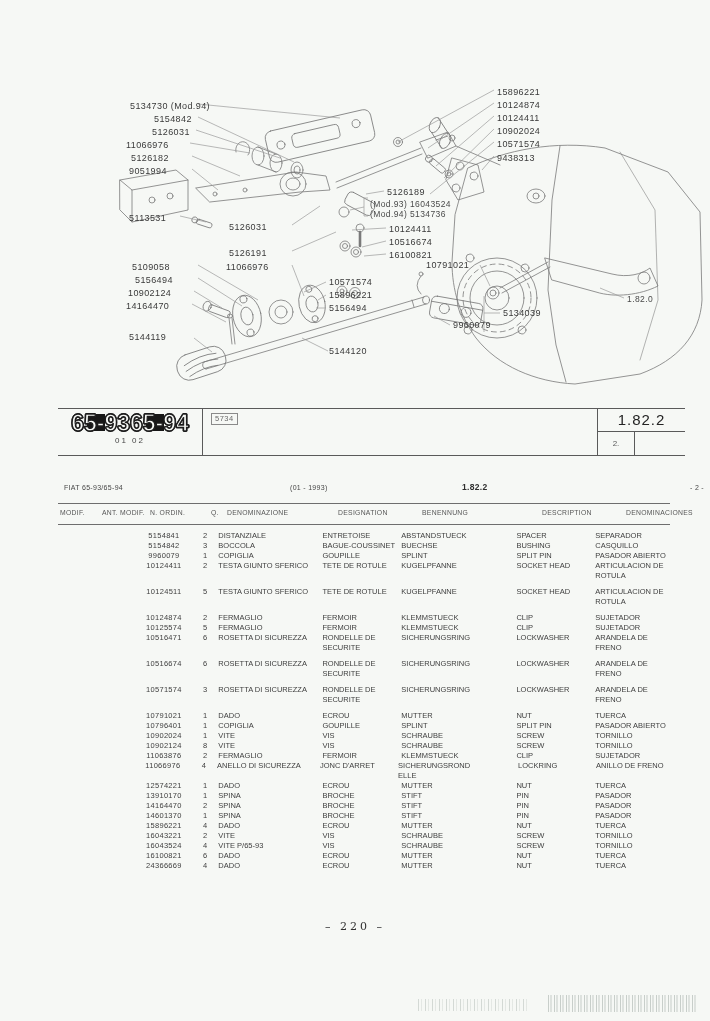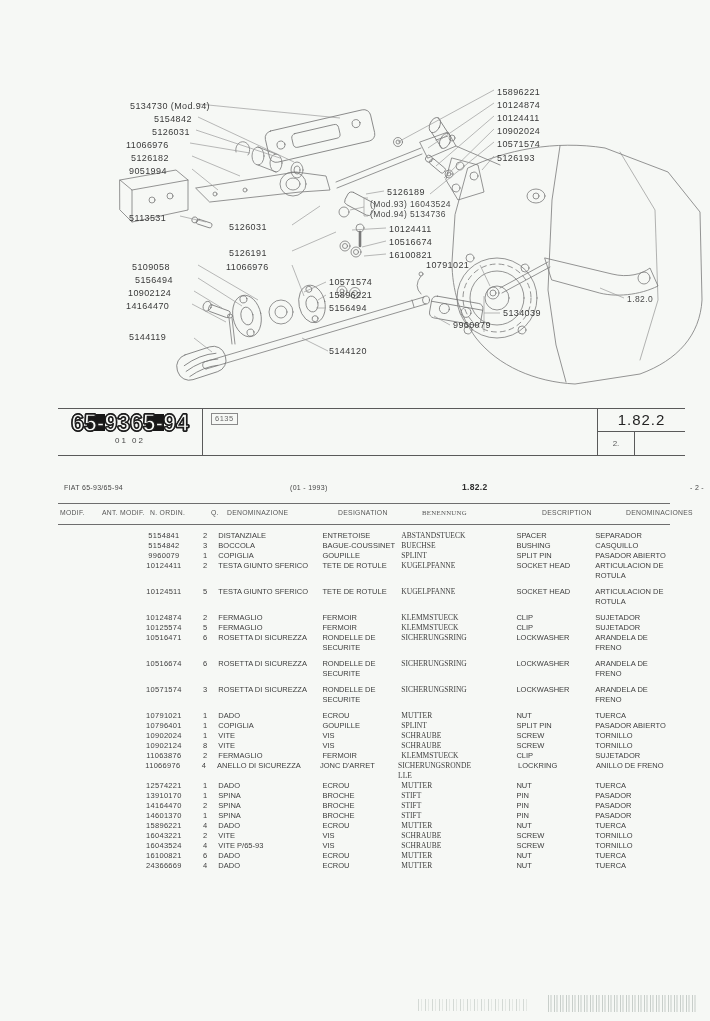--- a/index.html
+++ b/index.html
@@ -52,21 +52,21 @@
   .tbody{position:absolute;left:60px;top:531px;width:612px;font-size:7.5px;color:#3e3e3e;}
   .trow{display:flex;line-height:10px;min-height:10px;}
   .gap-before{margin-top:6px;}
   .c{box-sizing:border-box;padding-right:4px;overflow-wrap:break-word;}
   .c-modif{width:42px;}
   .c-ant{width:48px;}
   .c-ordin{width:55px;text-align:center;padding-right:14px;letter-spacing:.3px;}
   .c-qty{width:22px;padding-left:6px;}
   .c-den{width:111px;}
   .c-des{width:84px;}
-  .c-ben{width:80px;font-family:Liberation Serif, serif;}
+  .c-ben{width:80px;}
   .c-descr{width:84px;margin-left:40px;}
   .c-denomin{width:82px;padding-right:0;}
 
   
   #footer{position:absolute;left:0;right:0;top:920px;text-align:center;
           font-family:"DejaVu Serif",serif;font-size:11px;letter-spacing:3px;color:#303030;}
   .noise{position:absolute;opacity:.65;}
   #noise1{left:418px;top:999px;width:112px;height:12px;
       background:repeating-linear-gradient(90deg,rgba(70,90,80,.30) 0 1px,transparent 1px 3px,rgba(70,90,80,.16) 3px 4px,transparent 4px 7px);}
   #noise2{left:548px;top:995px;width:150px;height:17px;
@@ -263,21 +263,21 @@
     <div class="lbl" style="left:135px;top:275px">5156494</div>
     <div class="lbl" style="left:128px;top:288px">10902124</div>
     <div class="lbl" style="left:126px;top:301px">14164470</div>
     <div class="lbl" style="left:129px;top:332px">5144119</div>
     <div class="lbl" style="left:329px;top:346px">5144120</div>
     <div class="lbl" style="left:497px;top:87px">15896221</div>
     <div class="lbl" style="left:497px;top:100px">10124874</div>
     <div class="lbl" style="left:497px;top:113px">10124411</div>
     <div class="lbl" style="left:497px;top:126px">10902024</div>
     <div class="lbl" style="left:497px;top:139px">10571574</div>
-    <div class="lbl" style="left:497px;top:153px">5126193</div>
+    <div class="lbl" style="left:497px;top:153px">9438313</div>
     <div class="lbl" style="left:387px;top:187px">5126189</div>
     <div class="lbl small" style="left:370px;top:199px">(Mod.93) 16043524</div>
     <div class="lbl small" style="left:370px;top:209px">(Mod.94) 5134736</div>
     <div class="lbl" style="left:389px;top:224px">10124411</div>
     <div class="lbl" style="left:389px;top:237px">10516674</div>
     <div class="lbl" style="left:389px;top:250px">16100821</div>
     <div class="lbl" style="left:426px;top:260px">10791021</div>
     <div class="lbl" style="left:329px;top:277px">10571574</div>
     <div class="lbl" style="left:329px;top:290px">15896221</div>
     <div class="lbl" style="left:329px;top:303px">5156494</div>
@@ -288,21 +288,21 @@
 
   <div class="band">
     <div class="band-left">
       <div class="badges">
         <span class="badge"><span class="blocks"></span><span class="btxt">65-93</span></span>
         <span class="badge"><span class="blocks"></span><span class="btxt">65-94</span></span>
       </div>
       <div class="badge-sub">01 02</div>
     </div>
     <div class="band-mid">
-      <span class="code-box">6135</span>
+      <span class="code-box">5734</span>
     </div>
     <div class="band-right">
       <div class="sec-code">1.82.2</div>
       <div class="sec-sub">
         <span class="sheet">2.</span>
         <span class="sheet-empty"></span>
       </div>
     </div>
   </div>
 
@@ -621,15 +621,16 @@
         <span class="c c-ordin">24366669</span>
         <span class="c c-qty">4</span>
         <span class="c c-den">DADO</span>
         <span class="c c-des">ECROU</span>
         <span class="c c-ben">MUTTER</span>
         <span class="c c-descr">NUT</span>
         <span class="c c-denomin">TUERCA</span>
       </div>
     </div>
 
+  <div id="footer">– 220 –</div>
   <div class="noise" id="noise1"></div>
   <div class="noise" id="noise2"></div>
 </div>
 
 </body></html>

